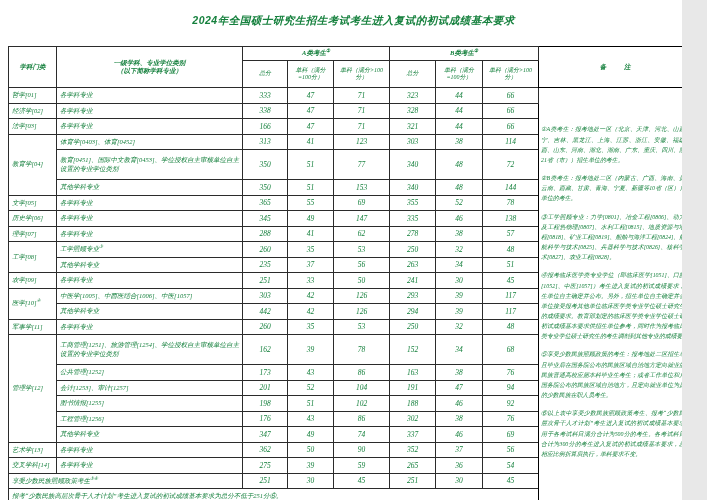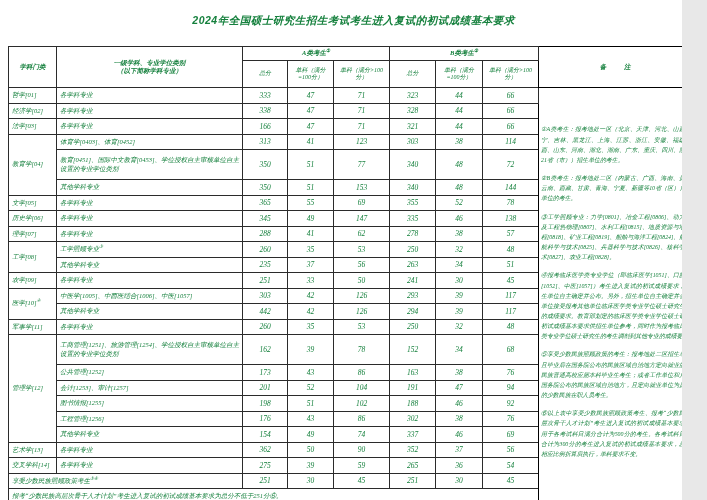--- a/index.html
+++ b/index.html
@@ -277,21 +277,21 @@
           <td class="subj">工程管理[1256]</td>
           <td class="num">176</td>
           <td class="num">43</td>
           <td class="num">86</td>
           <td class="num">302</td>
           <td class="num">38</td>
           <td class="num">76</td>
         </tr>
         <tr>
           <td class="subj">其他学科专业</td>
-          <td class="num">154</td>
+          <td class="num">347</td>
           <td class="num">49</td>
           <td class="num">74</td>
           <td class="num">337</td>
           <td class="num">46</td>
           <td class="num">69</td>
         </tr>
         <tr>
           <td class="cat" rowspan="1">艺术学[13]</td>
           <td class="subj">各学科专业</td>
           <td class="num">362</td>

